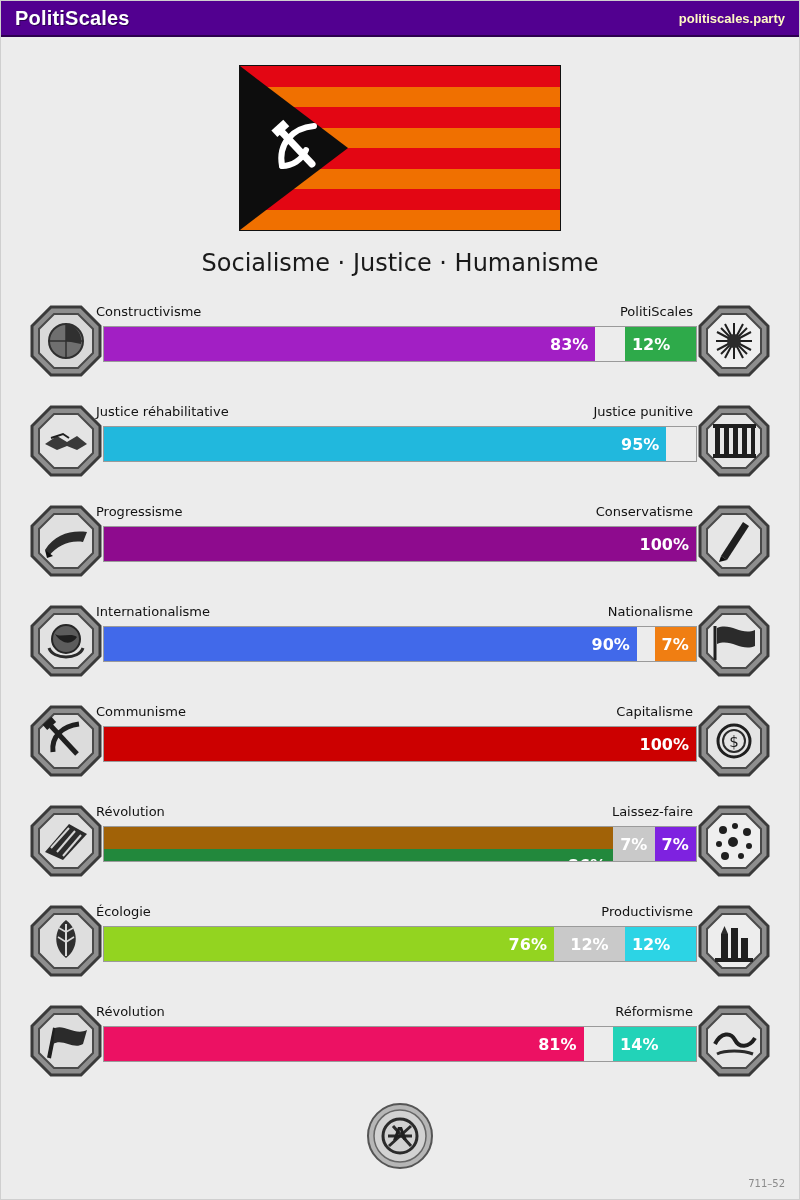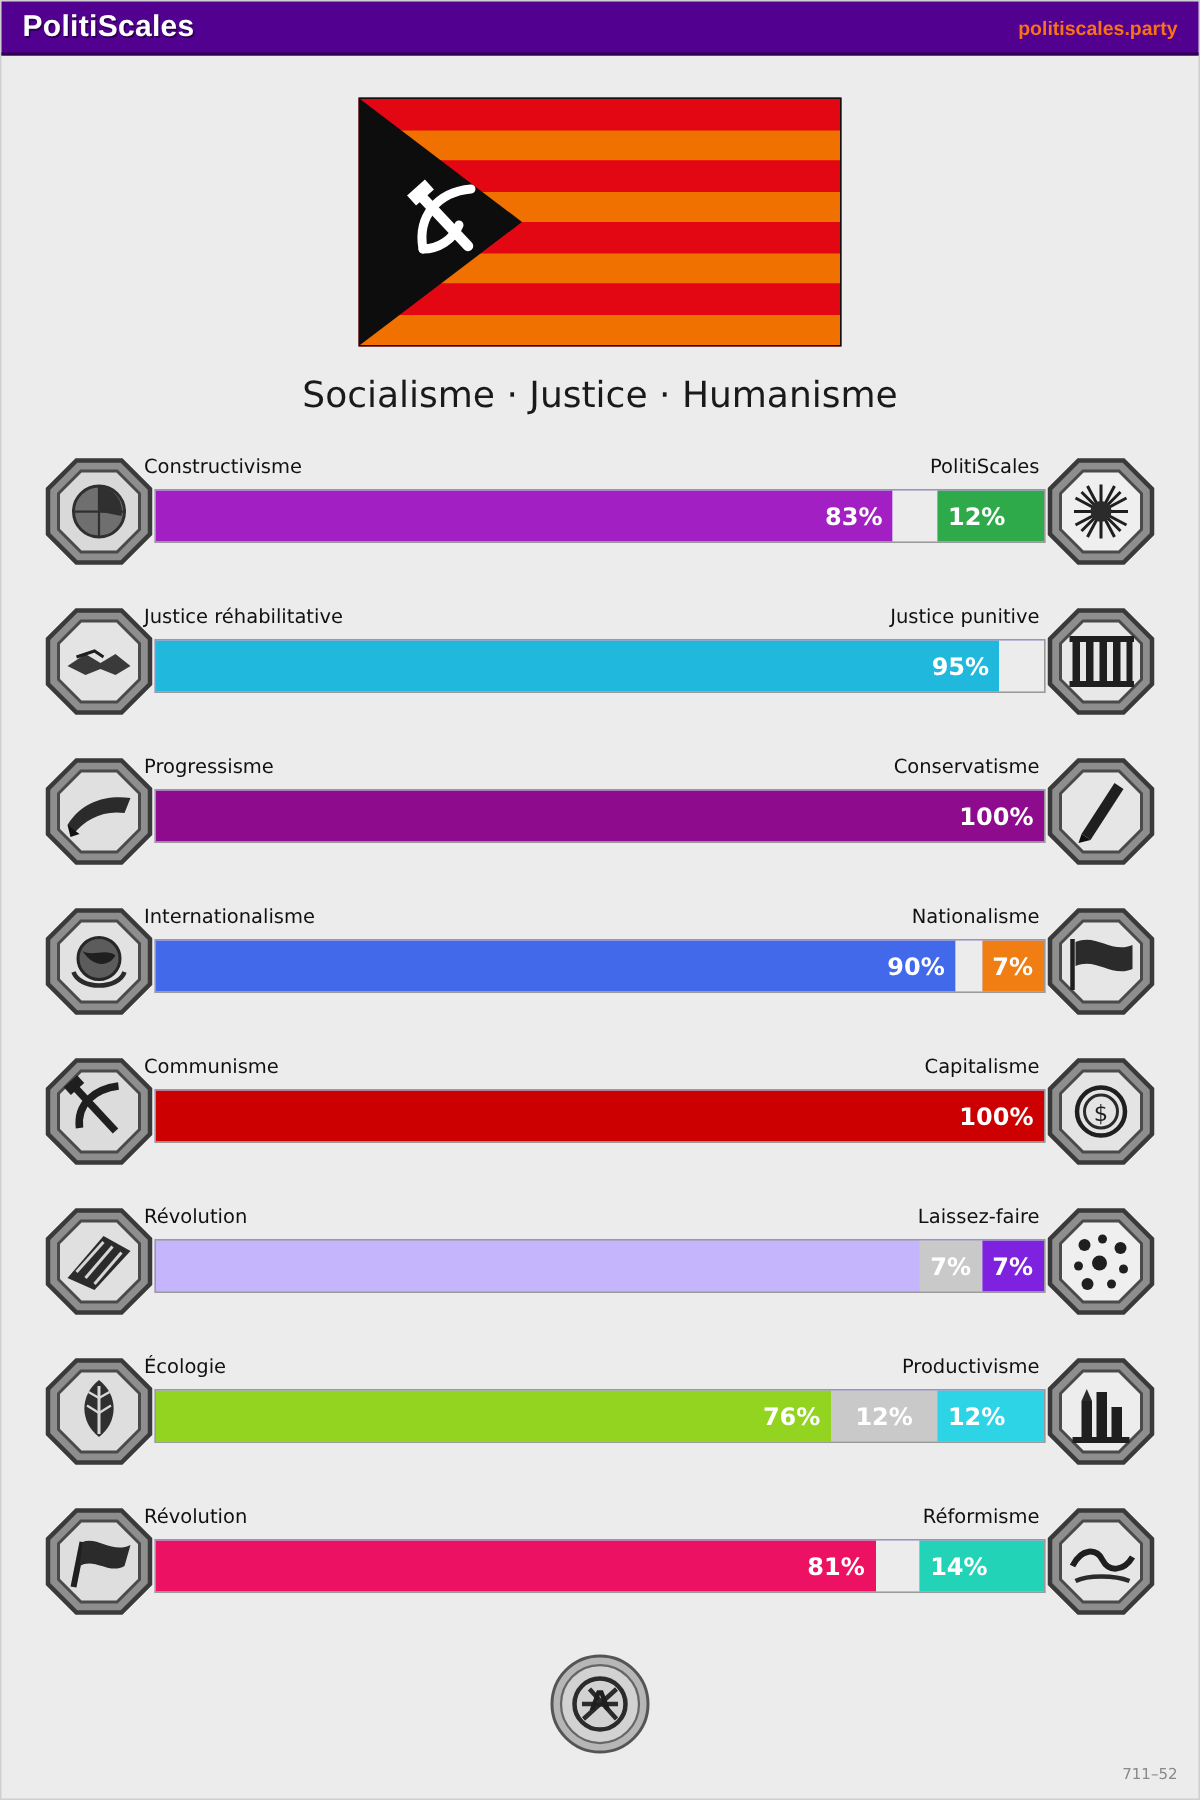--- a/index.html
+++ b/index.html
@@ -36,21 +36,21 @@
     border-bottom: 2px solid #2c004f;
   }
   .brand {
     color: #ffffff;
     font-size: 20px;
     font-weight: bold;
     letter-spacing: 0.2px;
     text-shadow: 1px 1px 0 #2c004f;
   }
   .site {
-    color: #f97316;
+    color: #fef9c3;
     font-size: 13px;
     font-weight: bold;
   }
 
   
   .flag-wrap {
     display: flex;
     justify-content: center;
     margin-top: 28px;
   }
@@ -130,25 +130,26 @@
     font-size: 13px;
     color: #111;
     font-family: "DejaVu Sans", sans-serif;
   }
   .bar {
     position: absolute;
     left: 12px;
     right: 12px;
     top: 22px;
     height: 36px;
-    background: #c4b5fd;
+    background: #a16207;
     border: 1px solid #9a9a9a;
     box-sizing: border-box;
     display: flex;
     overflow: hidden;
+    align-items: center;
   }
   .seg {
     height: 100%;
     display: flex;
     align-items: center;
     box-sizing: border-box;
     font-size: 16px;
     font-weight: bold;
     color: #ffffff;
     font-family: "DejaVu Sans", sans-serif;

